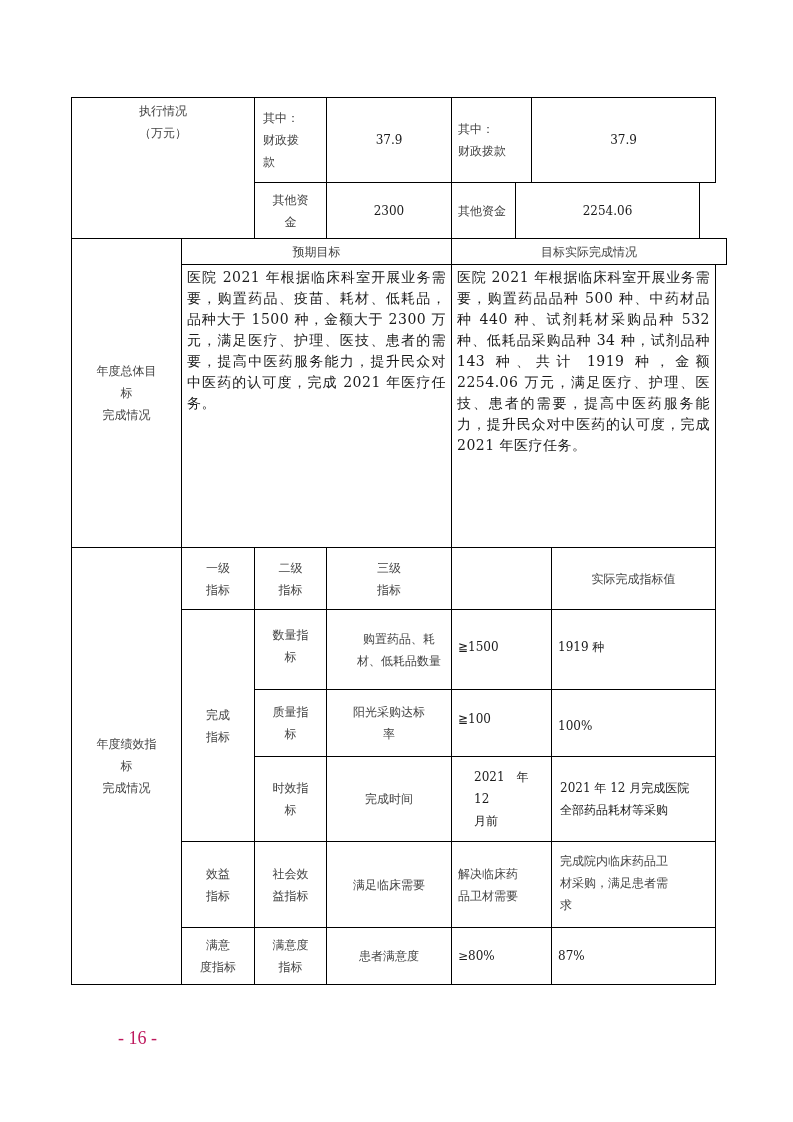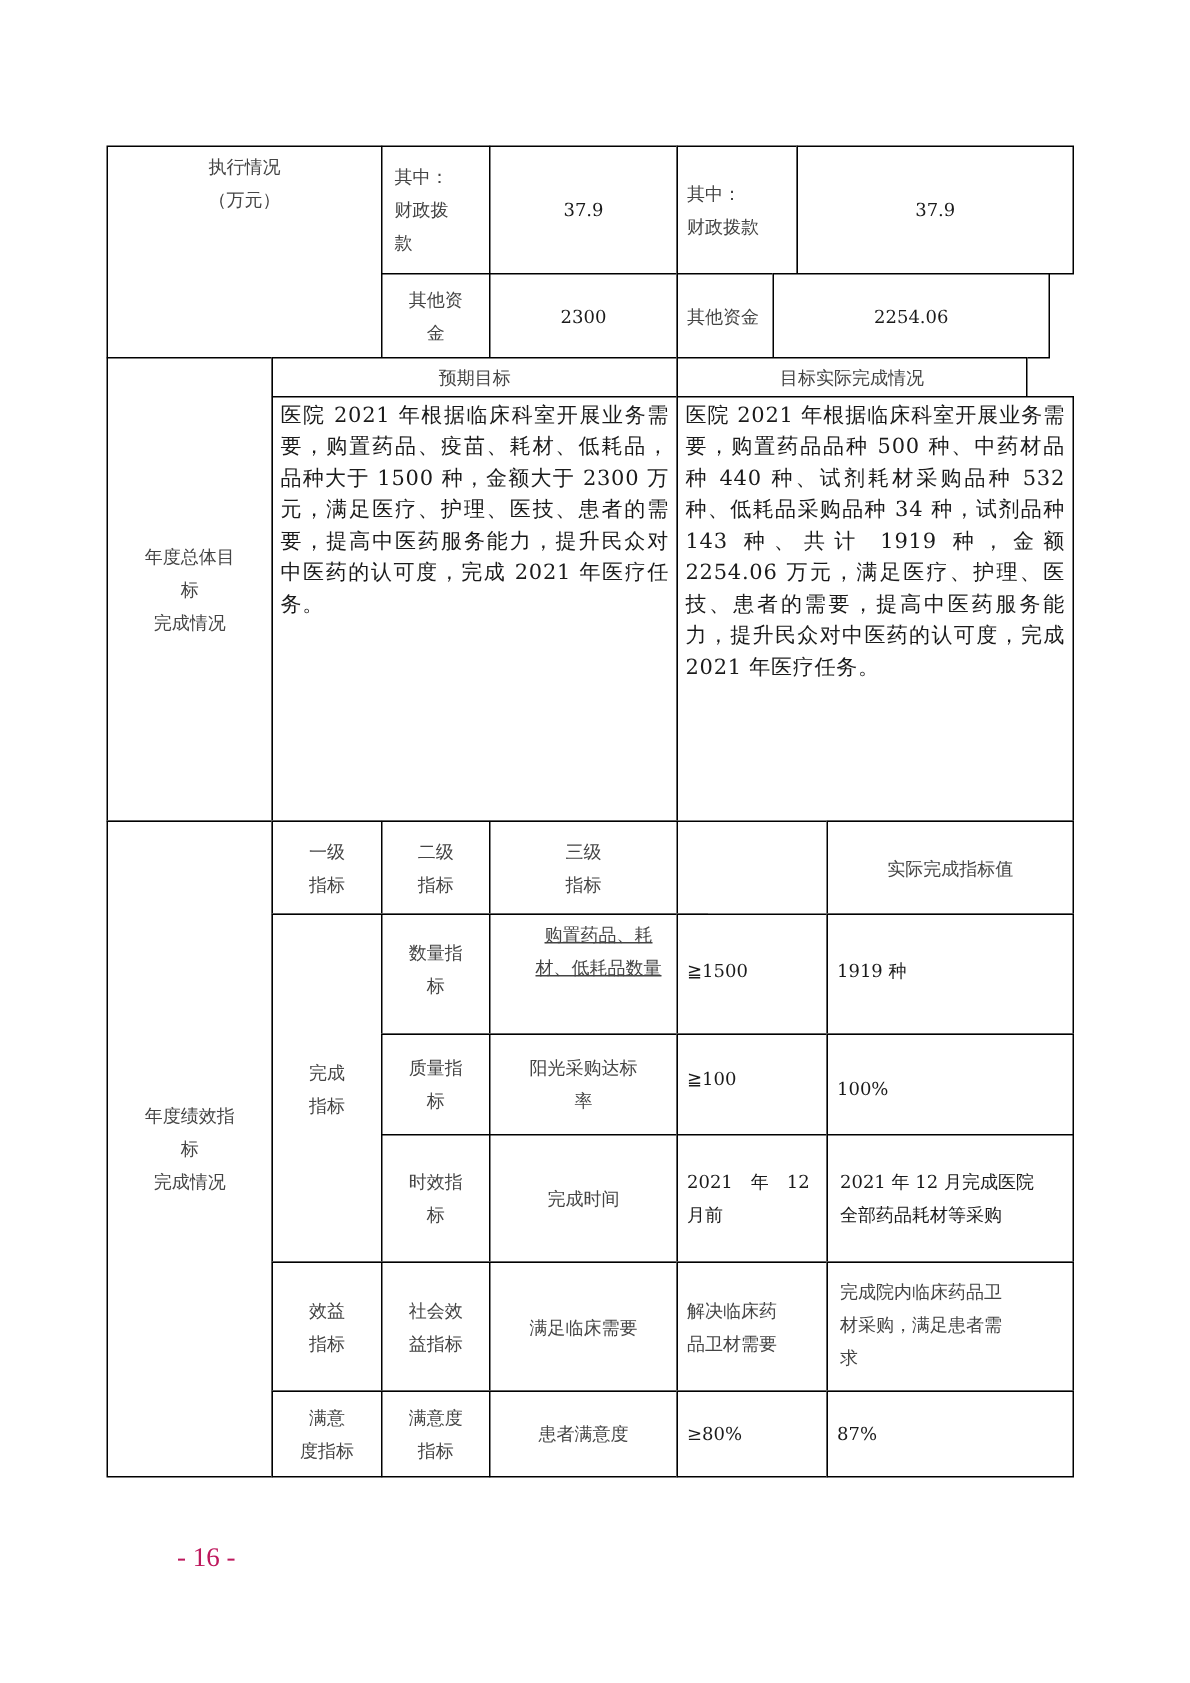--- a/index.html
+++ b/index.html
@@ -59,21 +59,21 @@
   </div>
 
   <div class="cell gray" style="left:0;top:141px;width:111px;height:310px;">
     <span>年度总体目
 标
 完成情况</span>
   </div>
   <div class="cell gray" style="left:110px;top:141px;width:271px;height:27px;">
     <span>预期目标</span>
   </div>
-  <div class="cell gray" style="left:380px;top:141px;width:234px;height:27px;">
+  <div class="cell gray" style="left:380px;top:141px;width:276px;height:27px;">
     <span>目标实际完成情况</span>
   </div>
   <div class="cell para" style="left:110px;top:167px;width:271px;height:284px;">
     <span>医院 2021 年根据临床科室开展业务需要，购置药品、疫苗、耗材、低耗品，品种大于 1500 种，金额大于 2300 万元，满足医疗、护理、医技、患者的需要，提高中医药服务能力，提升民众对中医药的认可度，完成 2021 年医疗任务。</span>
   </div>
   <div class="cell para" style="left:380px;top:167px;width:265px;height:284px;">
     <span>医院 2021 年根据临床科室开展业务需要，购置药品品种 500 种、中药材品种 440 种、试剂耗材采购品种 532 种、低耗品采购品种 34 种，试剂品种 143 种、共计 1919 种，金额 2254.06 万元，满足医疗、护理、医技、患者的需要，提高中医药服务能力，提升民众对中医药的认可度，完成 2021 年医疗任务。</span>
   </div>
 
   <div class="cell gray" style="left:0;top:450px;width:111px;height:438px;">
@@ -108,21 +108,21 @@
   </div>
   <div class="cell gray" style="left:110px;top:830px;width:74px;height:58px;">
     <span>满意
 度指标</span>
   </div>
 
   <div class="cell top gray" style="left:183px;top:512px;width:73px;height:81px;padding-top:14px;">
     <span>数量指
 标</span>
   </div>
-  <div class="cell gray" style="left:255px;top:512px;width:146px;height:81px;align-items:flex-start;padding-bottom:2px;text-decoration:underline;">
+  <div class="cell gray" style="left:255px;top:512px;width:146px;height:81px;align-items:center;padding-bottom:2px;">
     <span>购置药品、耗
 材、低耗品数量</span>
   </div>
   <div class="cell left" style="left:380px;top:512px;width:101px;height:81px;padding-left:6px;align-items:flex-start;padding-top:26px;">
     <span>≧1500</span>
   </div>
   <div class="cell left" style="left:480px;top:512px;width:165px;height:81px;padding-left:6px;align-items:flex-start;padding-top:26px;">
     <span>1919 种</span>
   </div>
 
@@ -141,21 +141,21 @@
     <span>100%</span>
   </div>
 
   <div class="cell gray" style="left:183px;top:659px;width:73px;height:86px;">
     <span>时效指
 标</span>
   </div>
   <div class="cell gray" style="left:255px;top:659px;width:126px;height:86px;">
     <span>完成时间</span>
   </div>
-  <div class="cell left" style="left:380px;top:659px;width:101px;height:86px;padding-left:6px;">
+  <div class="cell left" style="left:380px;top:659px;width:101px;height:86px;padding-left:22px;">
     <span>2021　年　12
 月前</span>
   </div>
   <div class="cell left" style="left:480px;top:659px;width:165px;height:86px;padding-left:8px;">
     <span>2021 年 12 月完成医院
 全部药品耗材等采购</span>
   </div>
 
   <div class="cell gray" style="left:183px;top:744px;width:73px;height:87px;">
     <span>社会效

